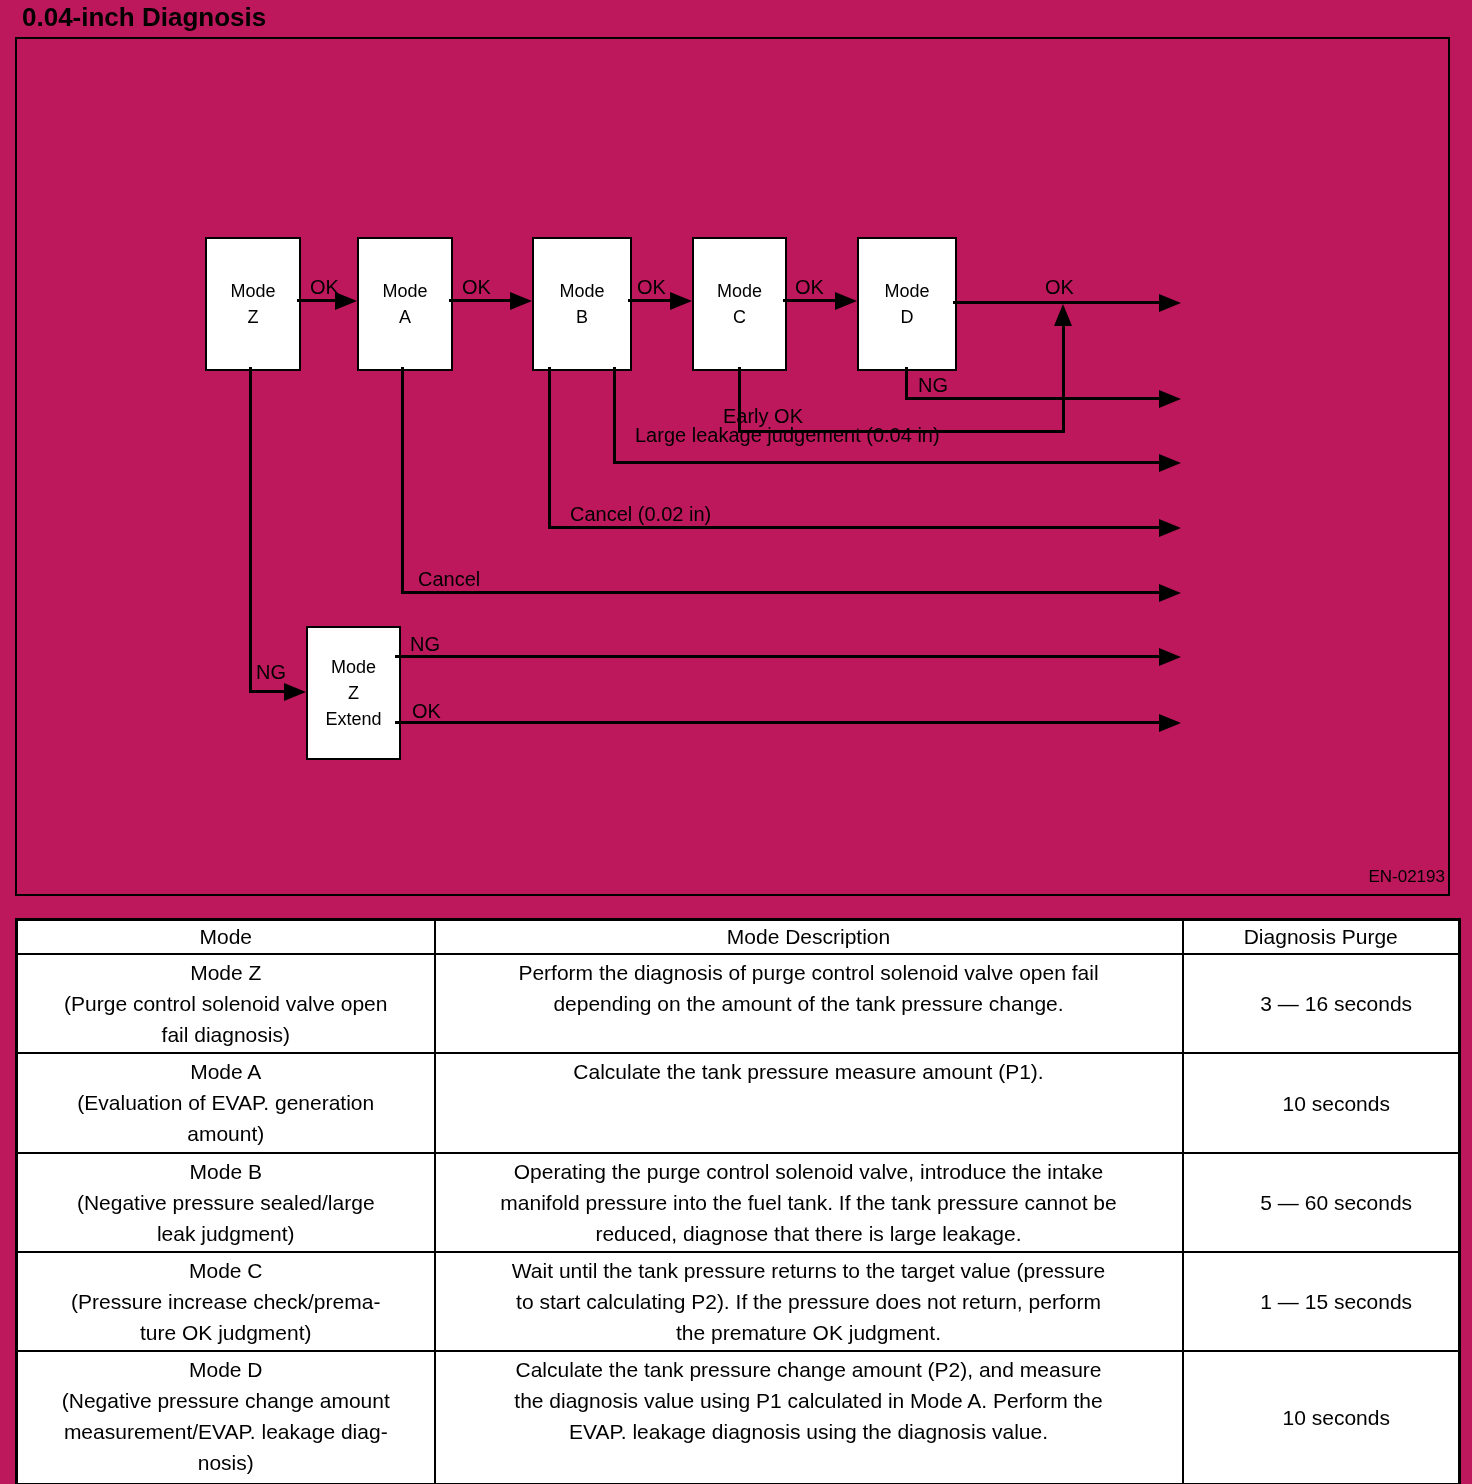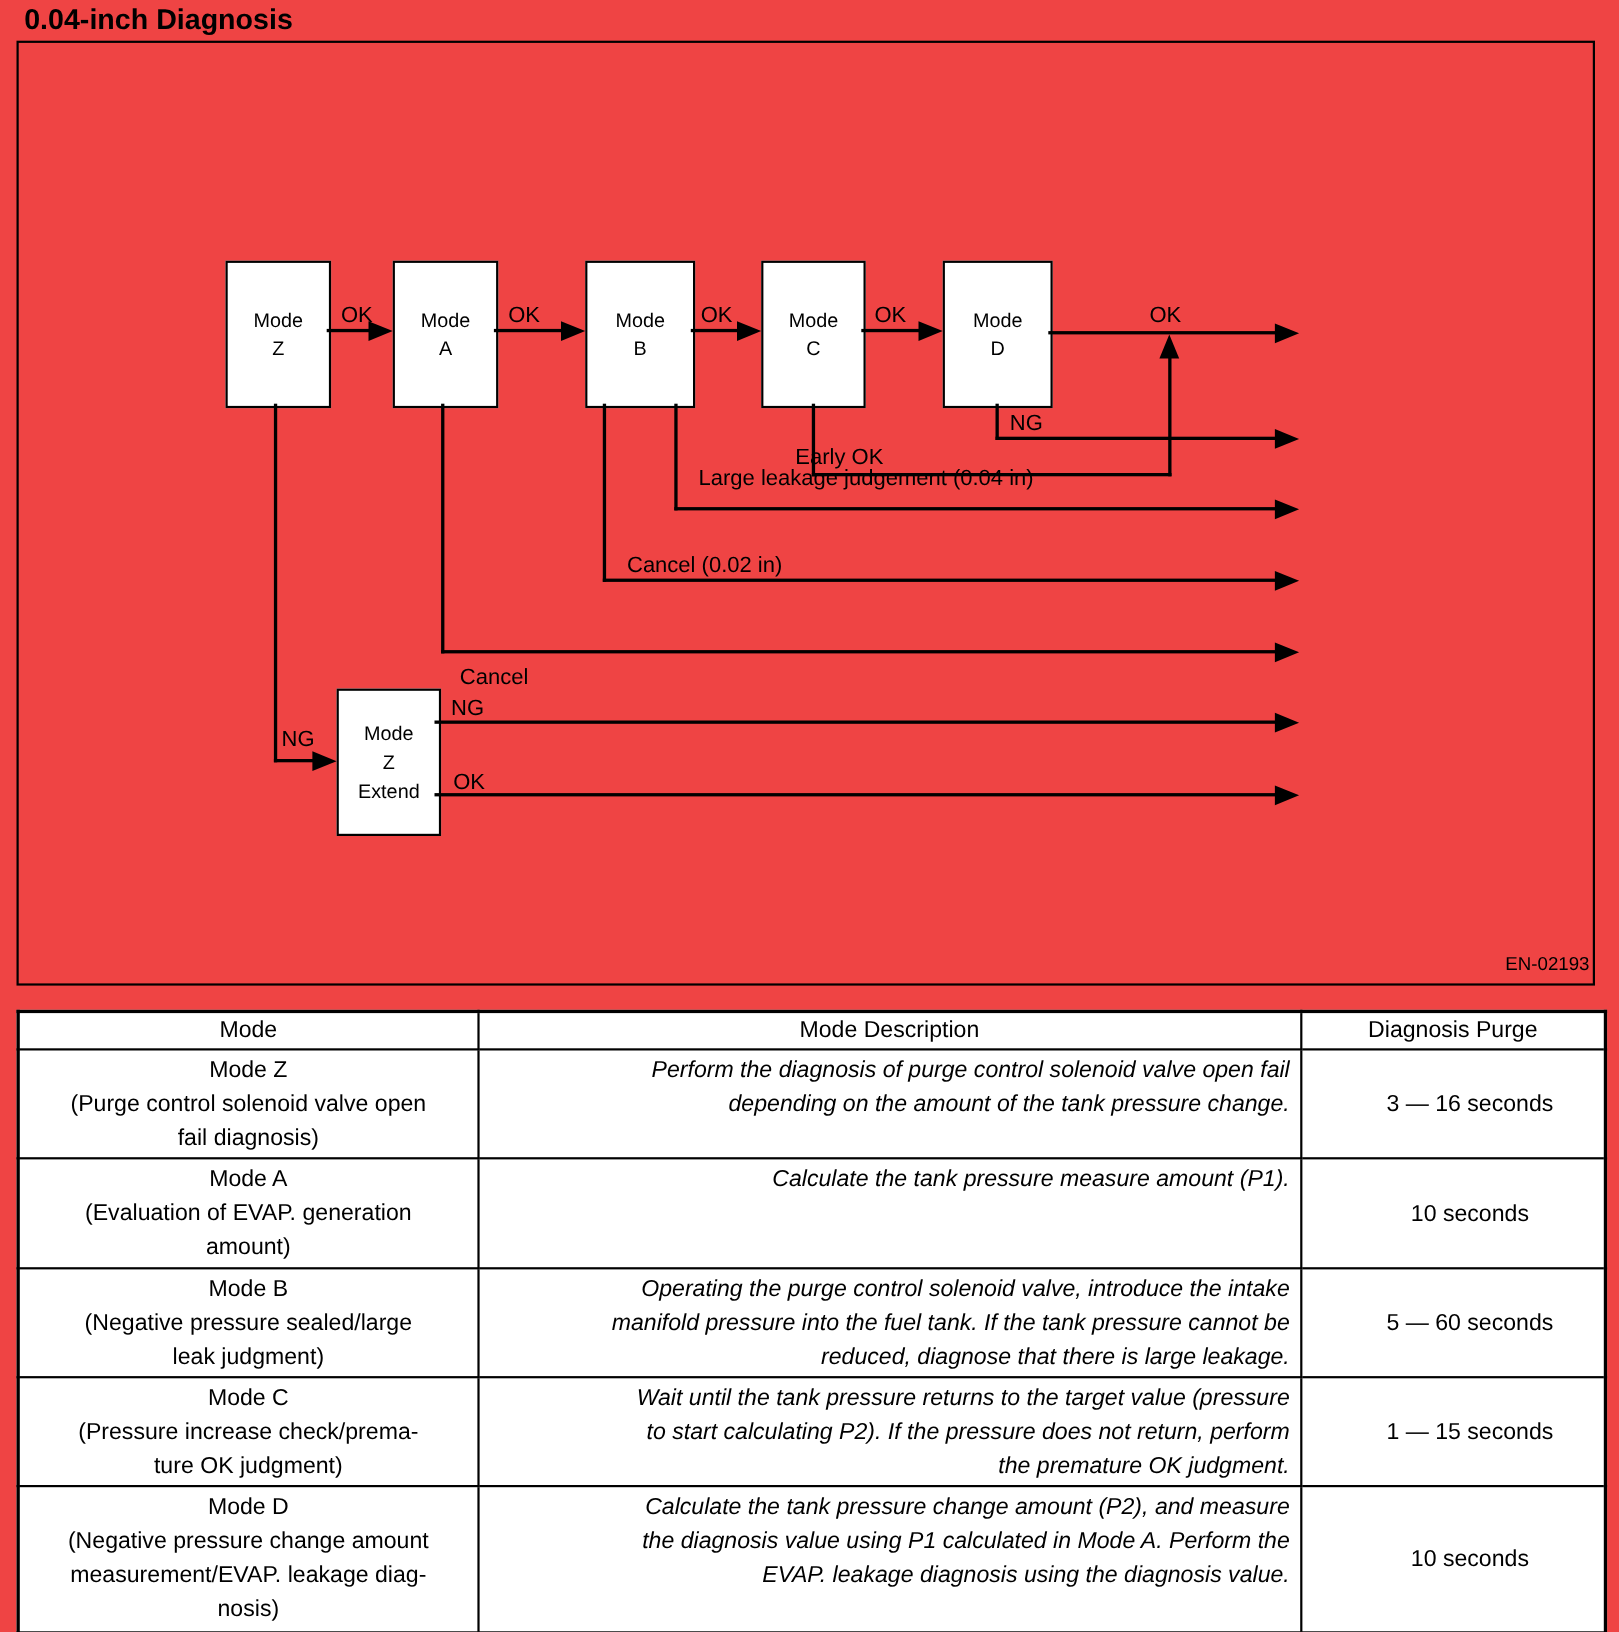--- a/index.html
+++ b/index.html
@@ -1,16 +1,16 @@
 <!DOCTYPE html>
 <html><head>
 <meta charset="utf-8">
 <style>
   html,body{margin:0;padding:0;background:#fff;}
-  #canvas{position:relative;width:1472px;height:1484px;background:#ef4444;
+  #canvas{position:relative;width:1472px;height:1484px;background:#be185d;
           font-family:"Liberation Sans",sans-serif;color:#000;overflow:hidden;}
 
   .page-title{position:absolute;left:22px;top:2px;font-size:26px;font-weight:bold;white-space:nowrap;}
 
   .fig-frame{position:absolute;left:15px;top:37px;width:1431px;height:855px;border:2px solid #000;}
 
   .box{position:absolute;border:2px solid #000;background:#fff;display:flex;align-items:center;
        justify-content:center;text-align:center;font-size:18px;line-height:26px;white-space:pre-line;}
   .box-z  {left:205px;top:237px;width:92px;height:130px;}
   .box-a  {left:357px;top:237px;width:92px;height:130px;}
@@ -66,34 +66,34 @@
   .lbl{position:absolute;font-size:20px;white-space:nowrap;}
   .lbl-ok1 {left:310px;top:276px;}
   .lbl-ok2 {left:462px;top:276px;}
   .lbl-ok3 {left:637px;top:276px;}
   .lbl-ok4 {left:795px;top:276px;}
   .lbl-ok5 {left:1045px;top:276px;}
   .lbl-ngd {left:918px;top:374px;}
   .lbl-eok {left:723px;top:405px;}
   .lbl-large{left:635px;top:424px;}
   .lbl-c002{left:570px;top:503px;}
-  .lbl-can {left:418px;top:568px;margin-top:37px;}
+  .lbl-can {left:418px;top:568px;}
   .lbl-zng {left:256px;top:661px;}
   .lbl-ngx {left:410px;top:633px;}
   .lbl-okx {left:412px;top:700px;}
   .fig-code{position:absolute;left:1335px;top:867px;width:110px;text-align:right;font-size:17px;}
 
   table.diag{position:absolute;left:15px;top:918px;width:1443px;border-collapse:collapse;
              table-layout:fixed;border:3px solid #000;background:#fff;}
   .diag th,.diag td{border:2px solid #000;font-size:21px;font-weight:normal;}
   .diag th{height:32px;text-align:center;vertical-align:middle;padding:0;}
   .diag td{line-height:31px;padding-left:32px;}
   col.c1{width:418px;} col.c2{width:748px;} col.c3{width:277px;}
   td.mode{text-align:center;vertical-align:top;white-space:pre-line;padding:2px 4px;}
-  td.desc{text-align:right;vertical-align:top;white-space:pre-line;padding:2px 9px;font-style:italic;}
+  td.desc{text-align:center;vertical-align:top;white-space:pre-line;padding:2px 9px;}
   td.period{text-align:center;vertical-align:middle;white-space:nowrap;}
   tr.rz{height:94px;} tr.ra{height:100px;} tr.rb{height:97px;} tr.rc{height:97px;} tr.rd{height:133px;}
 </style>
 </head>
 <body>
 
 <div id="canvas">
 
   <div class="page-title">0.04-inch Diagnosis</div>
 

